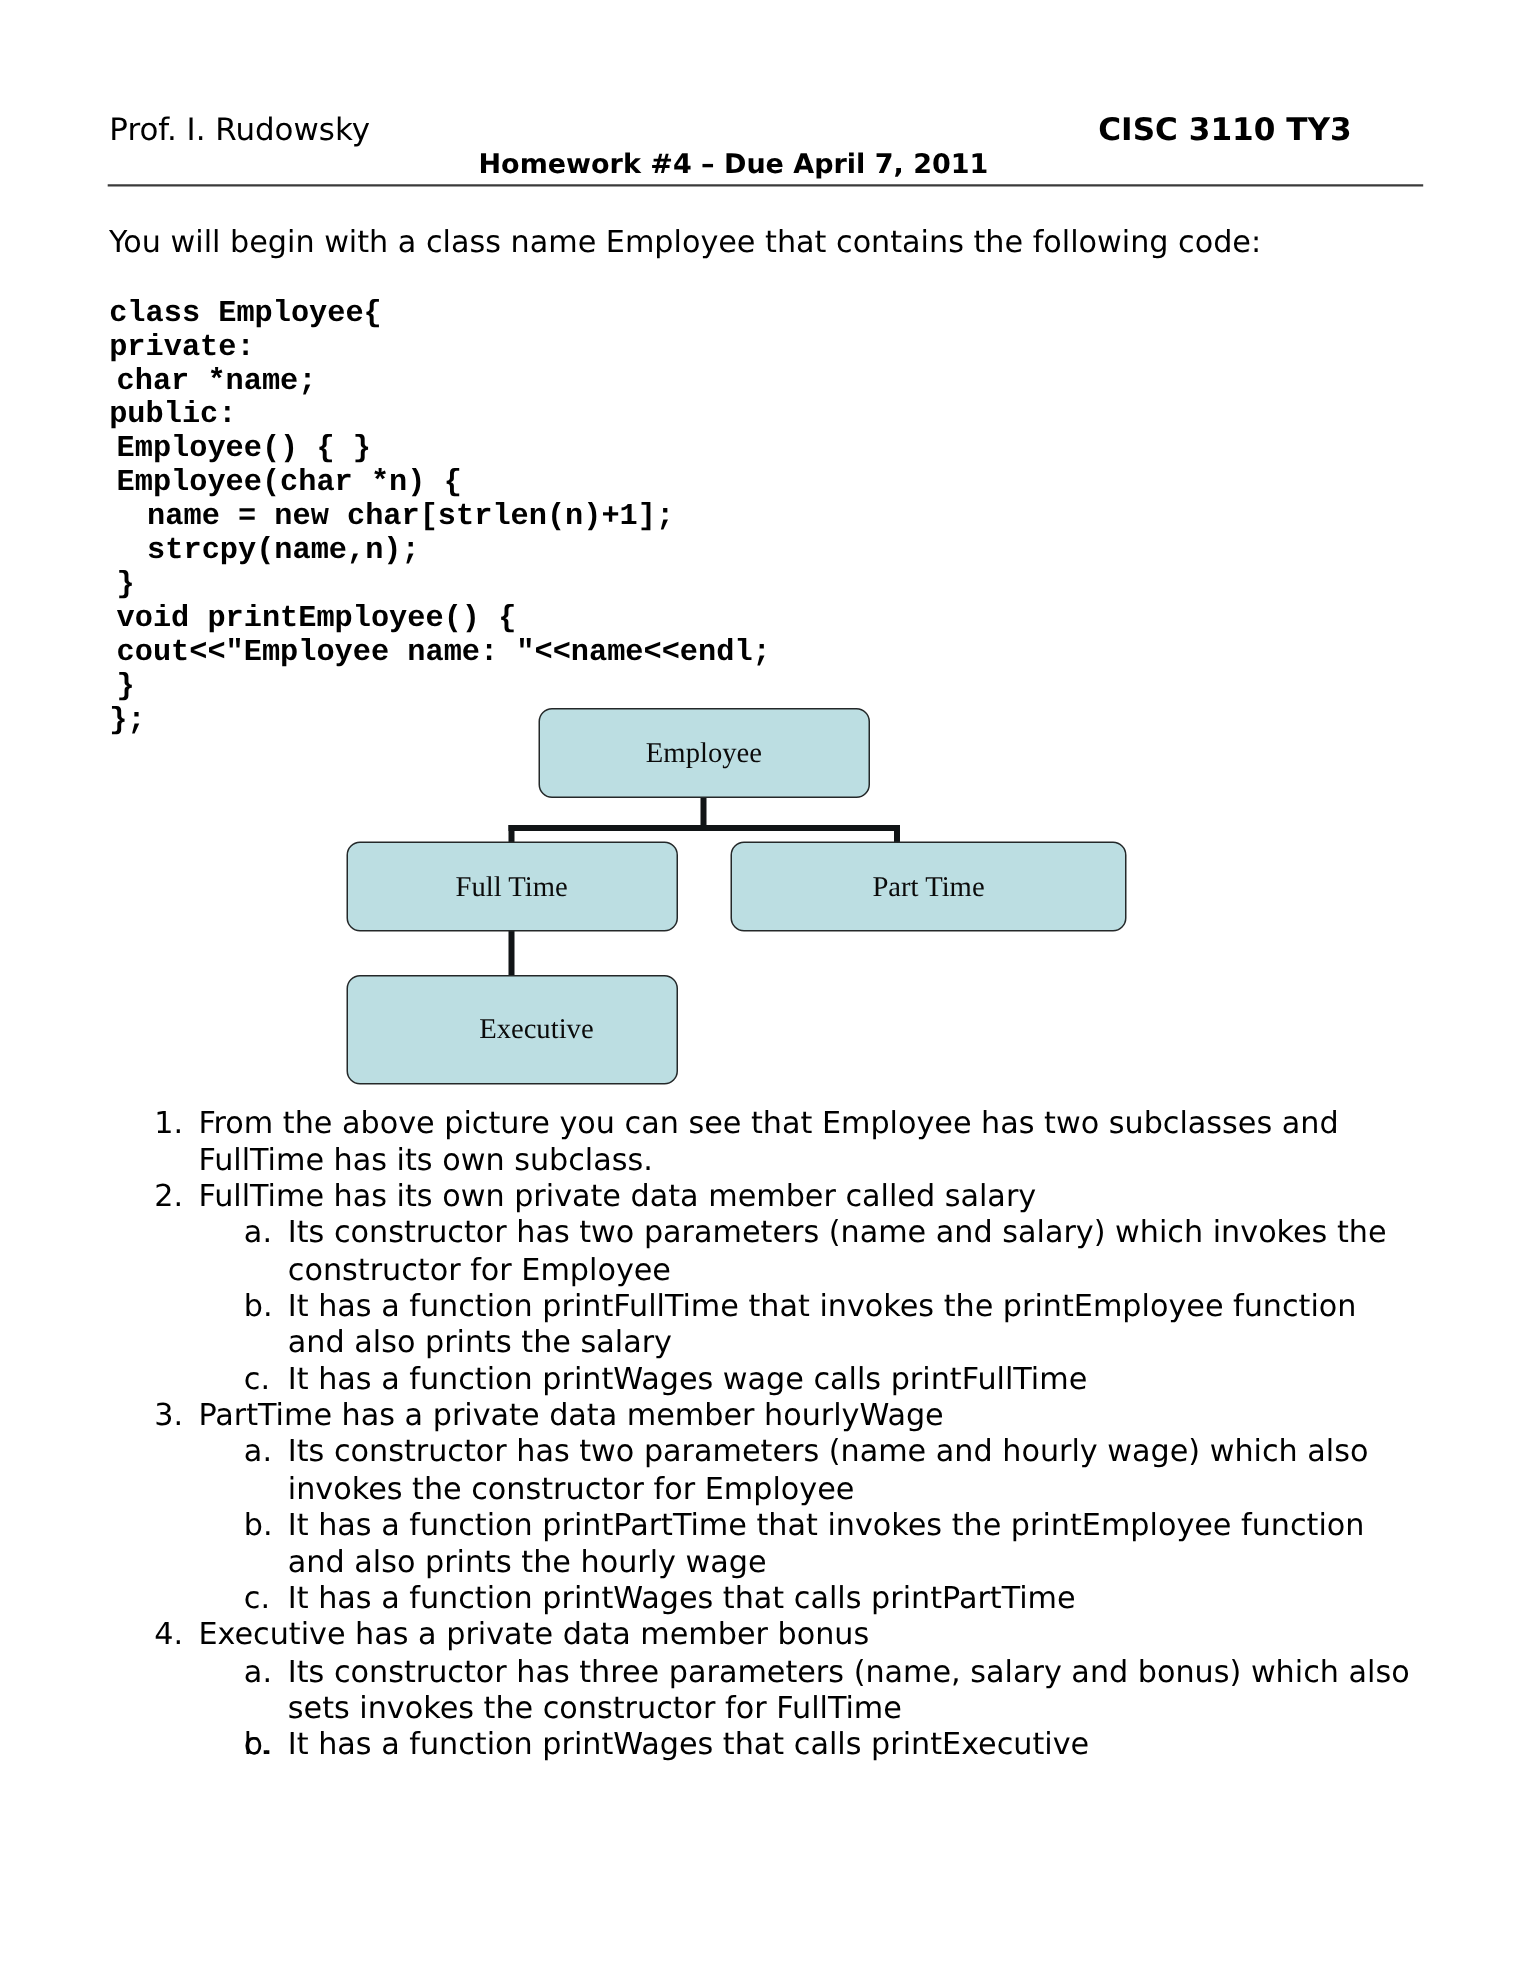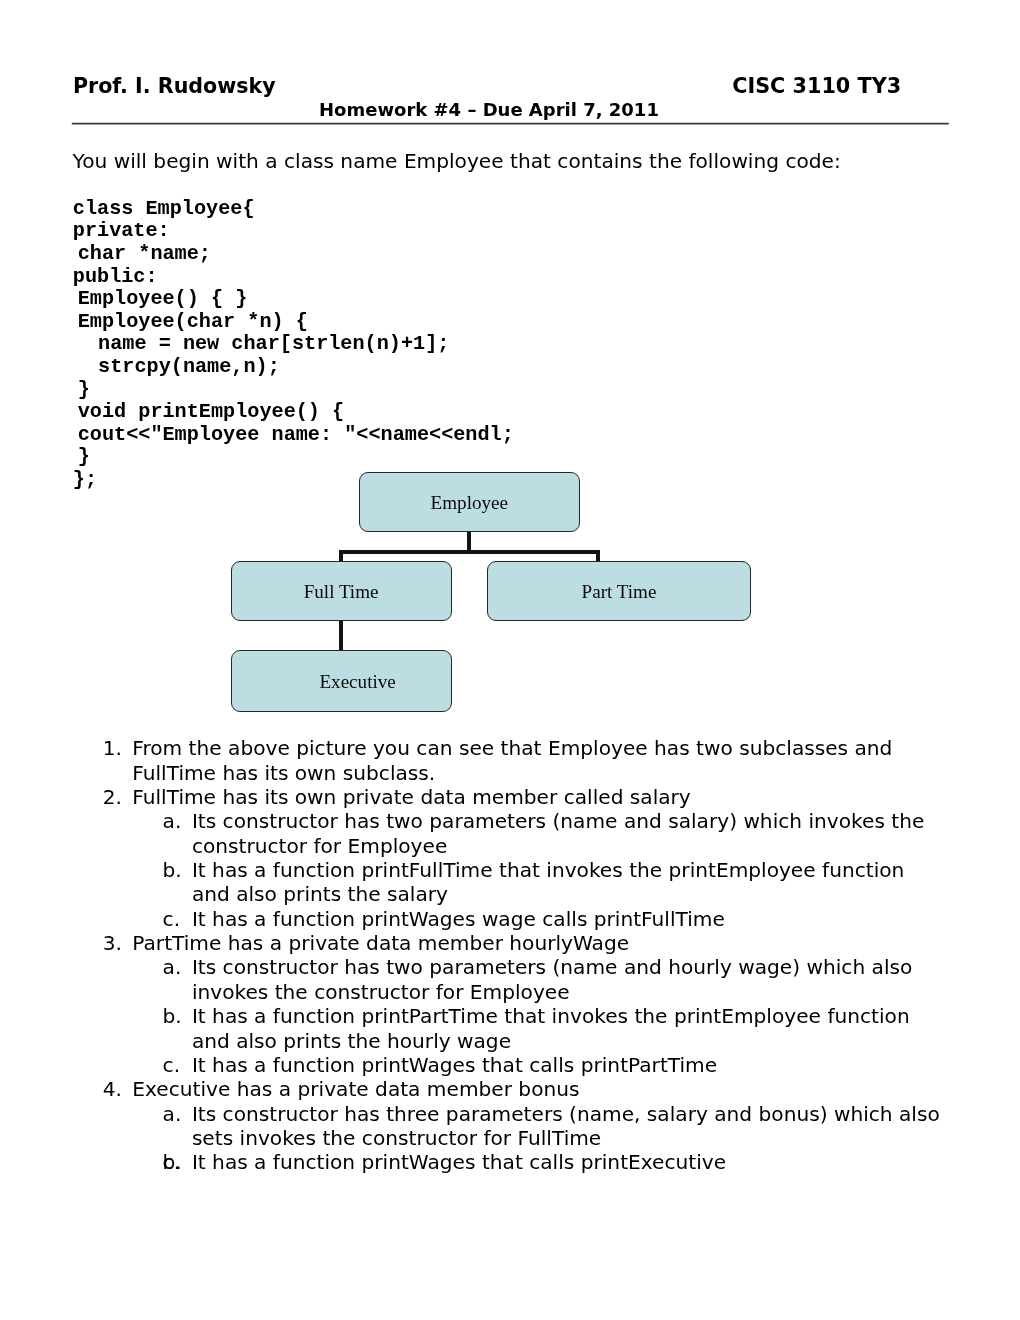--- a/index.html
+++ b/index.html
@@ -14,21 +14,21 @@
     overflow: hidden;
     font-family: "DejaVu Sans", sans-serif;
     color: #000000;
     -webkit-font-smoothing: antialiased;
   }
   .page { position: absolute; inset: 0; }
 
   
   .hdr-left {
     position: absolute; left: 72.9px; top: 73.6px;
-    font-weight: bold; font-size: 20.6px; line-height: 24.3px;
+    font-weight: normal; font-size: 20.6px; line-height: 24.3px;
     white-space: nowrap;
   }
   .hdr-right {
     position: absolute; left: 732.2px; top: 73.6px;
     font-weight: bold; font-size: 20.75px; line-height: 24.3px;
     white-space: nowrap;
   }
   .hdr-sub {
     position: absolute; left: 319.0px; top: 98.2px;
     font-weight: bold; font-size: 18px; line-height: 24.3px;
@@ -72,21 +72,21 @@
     font-size: 19.1px;
     color: #0b0b0b;
     display: flex; align-items: center; justify-content: center;
     box-sizing: border-box;
     padding-top: 1.4px;
     pointer-events: auto;
   }
   #node-employee  { left: 358.8px; top: 471.7px; width: 221px; height: 60.6px; }
   #node-fulltime  { left: 230.6px; top: 560.6px; width: 221px; height: 60.6px; }
   #node-parttime  { left: 487.0px; top: 560.6px; width: 264px; height: 60.6px; }
-  #node-executive { left: 230.6px; top: 650.0px; width: 221px; height: 62px; padding-left: 33px; }
+  #node-executive { left: 230.6px; top: 650.0px; width: 221px; height: 73px; padding-left: 33px; }
   .conn { position: absolute; background: #111416; pointer-events: none; }
   #conn-stem     { left: 466.8px; top: 530.5px; width: 4.3px; height: 21.5px; }
   #conn-bar      { left: 338.9px; top: 549.9px; width: 261.0px; height: 4.0px; }
   #conn-left     { left: 338.9px; top: 549.9px; width: 4.1px; height: 11.8px; }
   #conn-right    { left: 595.5px; top: 549.9px; width: 4.4px; height: 11.8px; }
   #conn-exec     { left: 338.7px; top: 619.5px; width: 4.1px; height: 31.5px; }
 
   
   .list {
     position: absolute; left: 70.9px; top: 736.4px; width: 876px;

